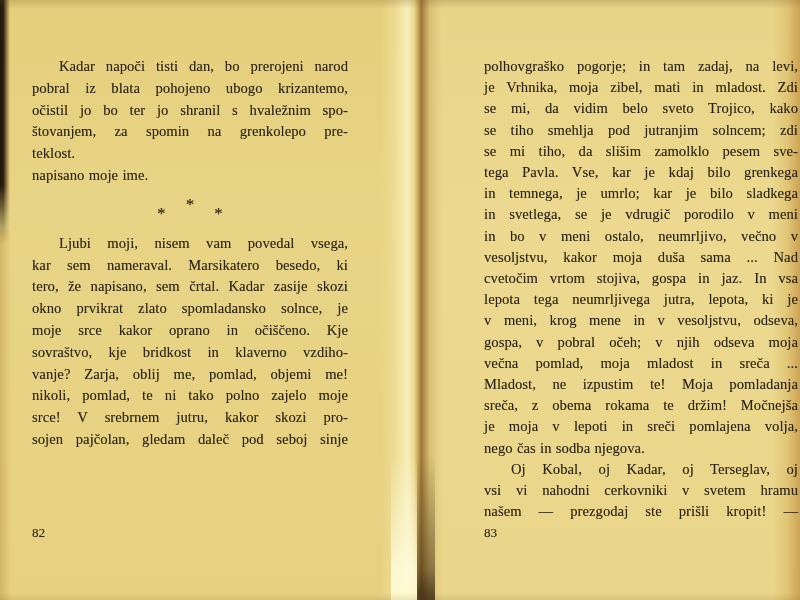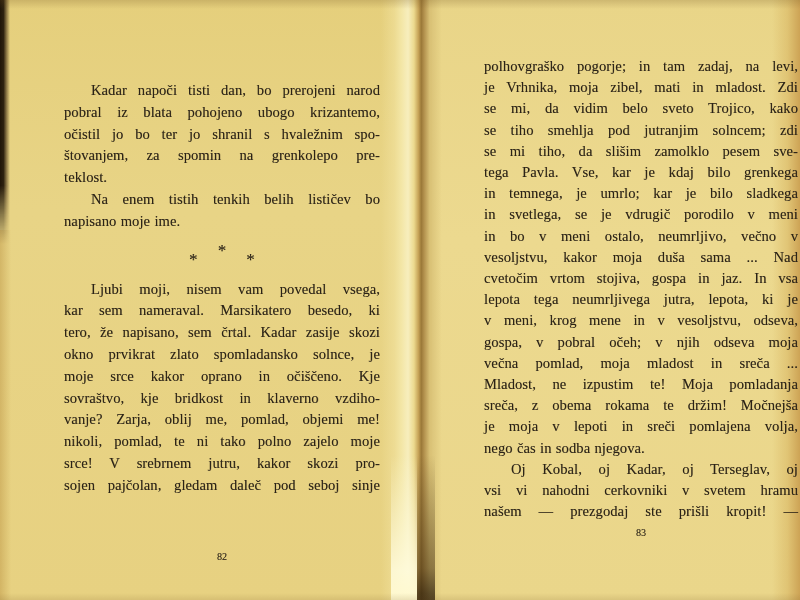--- a/index.html
+++ b/index.html
@@ -74,21 +74,21 @@
   .page-text {
     position: absolute;
     top: 56px;
     height: 510px;
     color: #2b2317;
     font-size: 14.5px;
     letter-spacing: 0.1px;
     word-spacing: 0.6px;
     text-shadow: 0.3px 0 0 rgba(43,35,23,0.35);
   }
-  .page-text.left  { left: 64px;  width: 316px; line-height: 21.8px; margin-top: 24px; }
+  .page-text.left  { left: 32px;  width: 316px; line-height: 21.8px; }
   .page-text.right { left: 484px; width: 314px; line-height: 21.2px; }
 
   .paragraph { margin: 0; }
   .line {
     text-align: justify;
     text-align-last: justify;
   }
   .line.indent { text-indent: 27px; }
   .line.final  { text-align-last: left; }
 
@@ -99,22 +99,22 @@
     font-size: 17px;
     position: relative;
   }
   .separator .ast { display: inline-block; margin: 0 10px; position: relative; top: 14px; }
   .separator .ast1 { top: 5px; }
 
   .page-number {
     position: absolute;
     top: 466px;
     left: 0; width: 100%;
-    text-align: center;
-    font-size: 10px;
+    text-align: left;
+    font-size: 13px;
     text-indent: 0;
   }
 </style>
 </head>
 <body>
 
 <div class="layer page-left-bg"></div>
 <div class="layer page-right-bg"></div>
 <div class="layer gutter"></div>
 <div class="layer gutter-hi-bottom"></div>
@@ -128,21 +128,20 @@
 <div class="page-text left">
   <div>
       <div class="paragraph">
         <div class="line indent">Kadar napoči tisti dan, bo prerojeni narod</div>
         <div class="line">pobral iz blata pohojeno ubogo krizantemo,</div>
         <div class="line">očistil jo bo ter jo shranil s hvaležnim spo-</div>
         <div class="line">štovanjem, za spomin na grenkolepo pre-</div>
         <div class="line final">teklost.</div>
       </div>
       <div class="paragraph">
-        <div class="line indent">Na enem tistih tenkih belih lističev bo</div>
         <div class="line final">napisano moje ime.</div>
       </div>
       <div class="separator"><span class="ast ast0">*</span><span class="ast ast1">*</span><span class="ast ast2">*</span></div>
       <div class="paragraph">
         <div class="line indent">Ljubi moji, nisem vam povedal vsega,</div>
         <div class="line">kar sem nameraval. Marsikatero besedo, ki</div>
         <div class="line">tero, že napisano, sem črtal. Kadar zasije skozi</div>
         <div class="line">okno prvikrat zlato spomladansko solnce, je</div>
         <div class="line">moje srce kakor oprano in očiščeno. Kje</div>
         <div class="line">sovraštvo, kje bridkost in klaverno vzdiho-</div>

